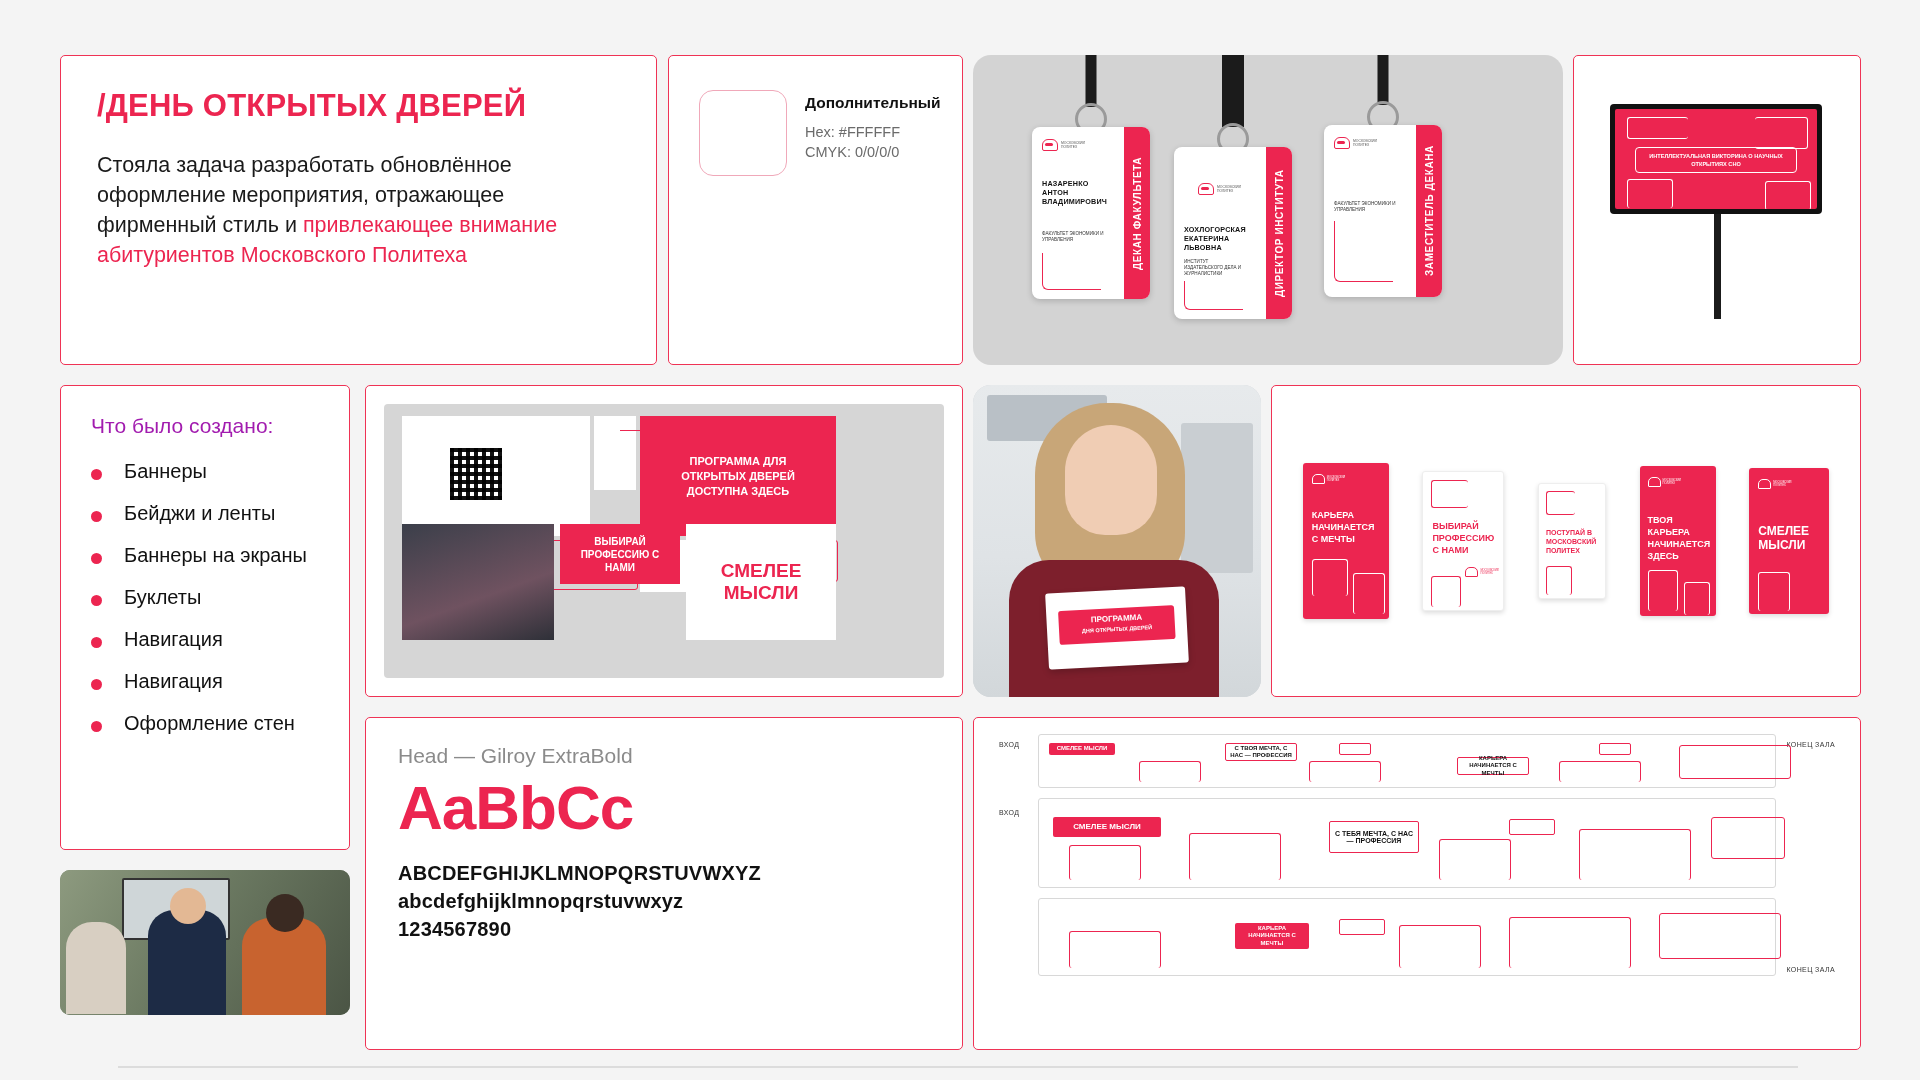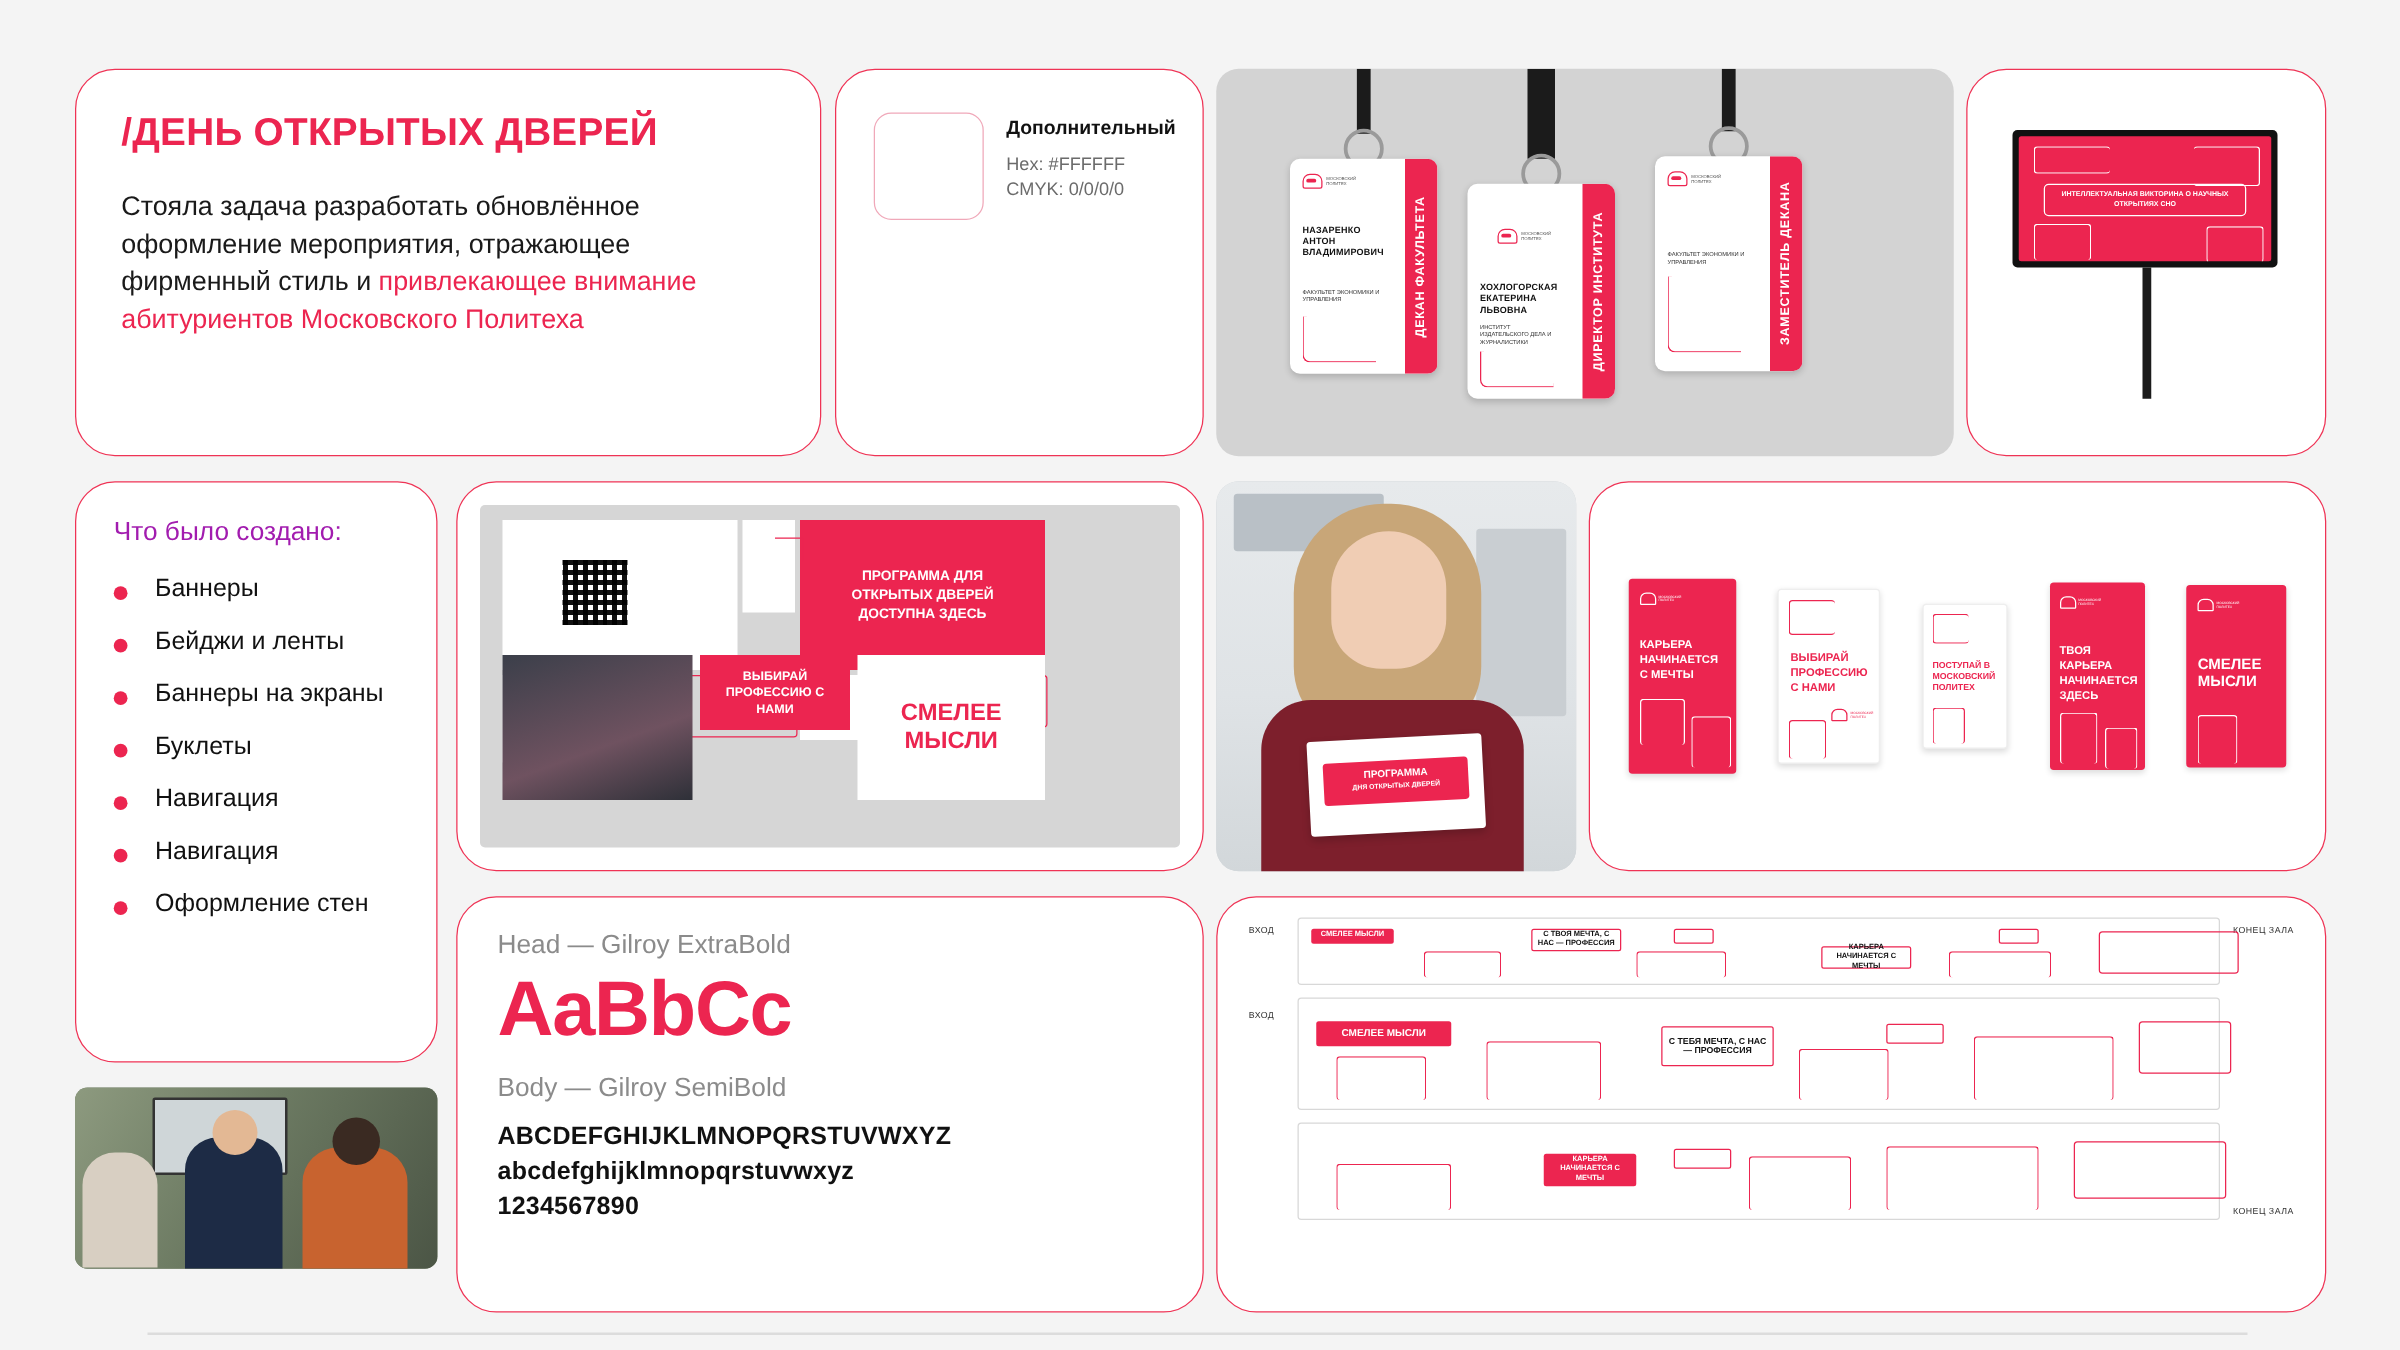--- a/index.html
+++ b/index.html
@@ -14,21 +14,21 @@
   .page {
     position: relative;
     width: 1920px;
     height: 1080px;
     background: #f4f4f4;
   }
   .card {
     position: absolute;
     background: #ffffff;
     border: 1px solid #ef3355;
-    border-radius: 32px;
+    border-radius: 5px;
     box-sizing: border-box;
   }
   .card.nobord { border: none; }
 
   
   #intro { left: 60px; top: 55px; width: 597px; height: 310px; padding: 32px 36px; }
   #intro .title {
     color: #ec2550;
     font-size: 31px;
     font-weight: bold;
@@ -385,21 +385,20 @@
         <div class="v-txt" style="left:9px; top:56px; width:62px; font-size:12px; line-height:14px;">СМЕЛЕЕ МЫСЛИ</div>
         <div class="v-deco" style="left:9px; top:104px; width:30px; height:38px; border-bottom:none; color:#fff;"></div>
       </div>
 
     </div>
   </div>
 
   <div class="card" id="typo">
     <div class="ty-head">Head — Gilroy ExtraBold</div>
     <div class="ty-big">AaBbCc</div>
-    <div class="ty-body-lbl">Body — Gilroy SemiBold</div>
     <div class="ty-line">ABCDEFGHIJKLMNOPQRSTUVWXYZ</div>
     <div class="ty-line">abcdefghijklmnopqrstuvwxyz</div>
     <div class="ty-line">1234567890</div>
   </div>
 
   <div class="card" id="walls">
 
     <div class="wall-strip" style="height:52px; margin-left:42px; margin-right:62px;">
       <div class="wl-note" style="left:-40px; top:6px;">ВХОД</div>
       <div class="wl-note" style="right:-60px; top:6px;">КОНЕЦ ЗАЛА</div>

